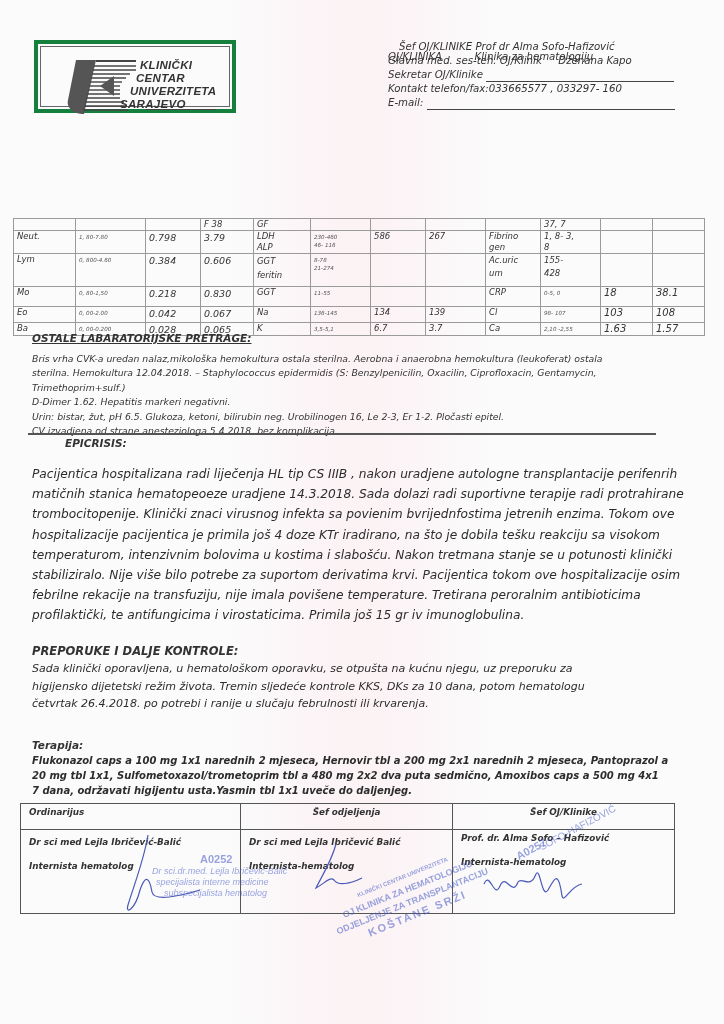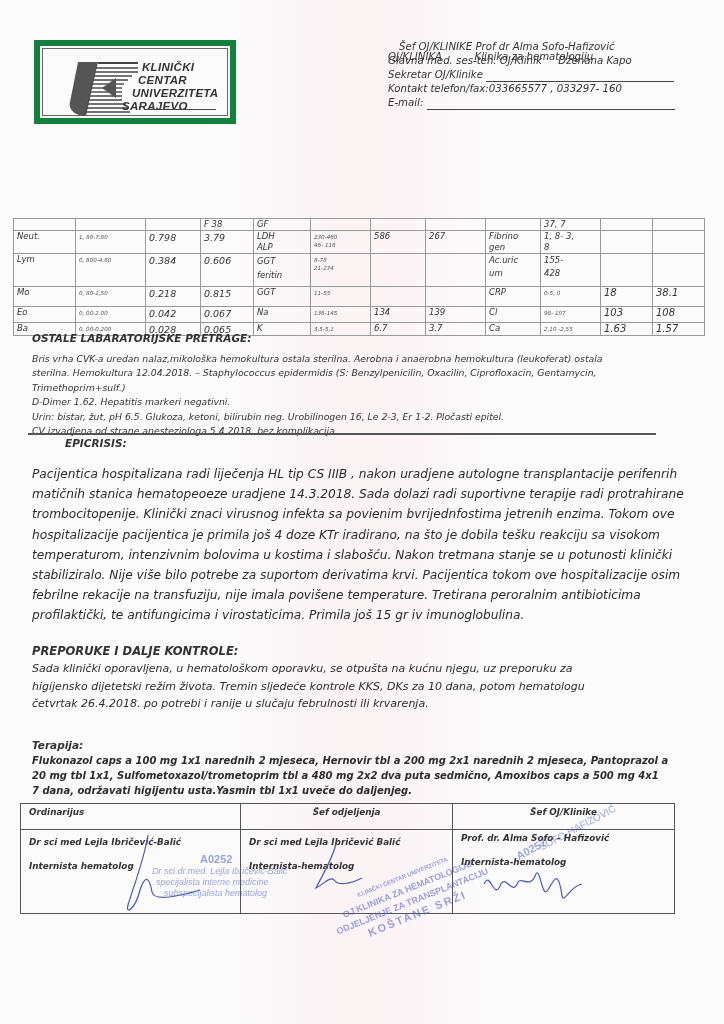--- a/index.html
+++ b/index.html
@@ -10,22 +10,22 @@
     color: #2a2a2a;
   }
   .page-tint {
     position: absolute; left: 230px; top: 0; width: 260px; height: 1024px;
     background: linear-gradient(90deg, rgba(255,240,242,0) 0%, rgba(252,236,240,0.55) 40%, rgba(252,236,240,0.55) 60%, rgba(255,240,242,0) 100%);
     pointer-events: none;
   }
 
   
   .logo-box {
-    position: absolute; left: 34px; top: 40px; width: 202px; height: 84px;
-    border: 6px solid #15803d; box-sizing: border-box;
+    position: absolute; left: 34px; top: 40px; width: 202px; height: 73px;
+    border: 4px solid #15803d; box-sizing: border-box;
   }
   .logo-box .inner {
     position: absolute; left: 2px; top: 2px; right: 2px; bottom: 2px; border: 1px solid #666;
   }
   .logo-mark { position: absolute; left: 18px; top: 12px; width: 86px; height: 62px; }
   .logo-text {
     position: absolute; font-family: "Liberation Sans", sans-serif; font-weight: bold; font-style: italic;
     font-size: 11.5px; color: #333; letter-spacing: 0.3px; line-height: 14px;
   }
   .logo-line { position: absolute; left: 146px; top: 109px; width: 70px; border-top: 1px solid #444; }
@@ -43,21 +43,21 @@
     border: 1px solid #9a9a9a; padding: 0 3px; vertical-align: top; line-height: 11px;
     font-size: 8.5px;
   }
   table.lab td.ref { font-size: 5.6px; color: #555; padding-top: 2px; line-height: 8px; }
   table.lab td.val { font-size: 9.5px; padding-top: 1px; }
   table.lab td.lbl { font-size: 8.5px; }
   table.lab td.big { font-size: 10px; }
 
   
   .sec-title { position: absolute; font-weight: bold; font-style: italic; font-size: 10.5px; color: #333; }
-  .u { }
+  .u { text-decoration: underline; }
   .small-text { position: absolute; left: 32px; font-style: italic; font-size: 9.3px; line-height: 14.4px; color: #333; }
   .rule { position: absolute; border-top: 2px solid #555; }
   .epi { position: absolute; left: 32px; width: 660px; font-style: italic; font-size: 12.2px; line-height: 20.2px; color: #2c2c2c; }
   .rec { position: absolute; left: 32px; width: 660px; font-style: italic; font-size: 11px; line-height: 17.5px; color: #2c2c2c; }
   .ther { position: absolute; left: 32px; width: 640px; font-style: italic; font-weight: bold; font-size: 10px; line-height: 14.8px; color: #2c2c2c; }
 
   
   table.sig {
     position: absolute; left: 20px; top: 803px; border-collapse: collapse;
     font-style: italic; font-size: 8.8px; color: #333;
@@ -190,21 +190,21 @@
 um</td>
     <td class="lbl" style="white-space:pre-line; line-height:13px">155-
 428</td>
     <td class="big"></td>
     <td class="big"></td>
   </tr>
   <tr style="height:20px">
     <td class="lbl">Mo</td>
     <td class="ref">0, 80-1,50</td>
     <td class="val">0.218</td>
-    <td class="val">0.815</td>
+    <td class="val">0.830</td>
     <td class="lbl">GGT</td>
     <td class="ref">11-55</td>
     <td class="lbl"></td>
     <td class="lbl"></td>
     <td class="lbl">CRP</td>
     <td class="ref">0-5, 0</td>
     <td class="big">18</td>
     <td class="big">38.1</td>
   </tr>
   <tr style="height:16px">

